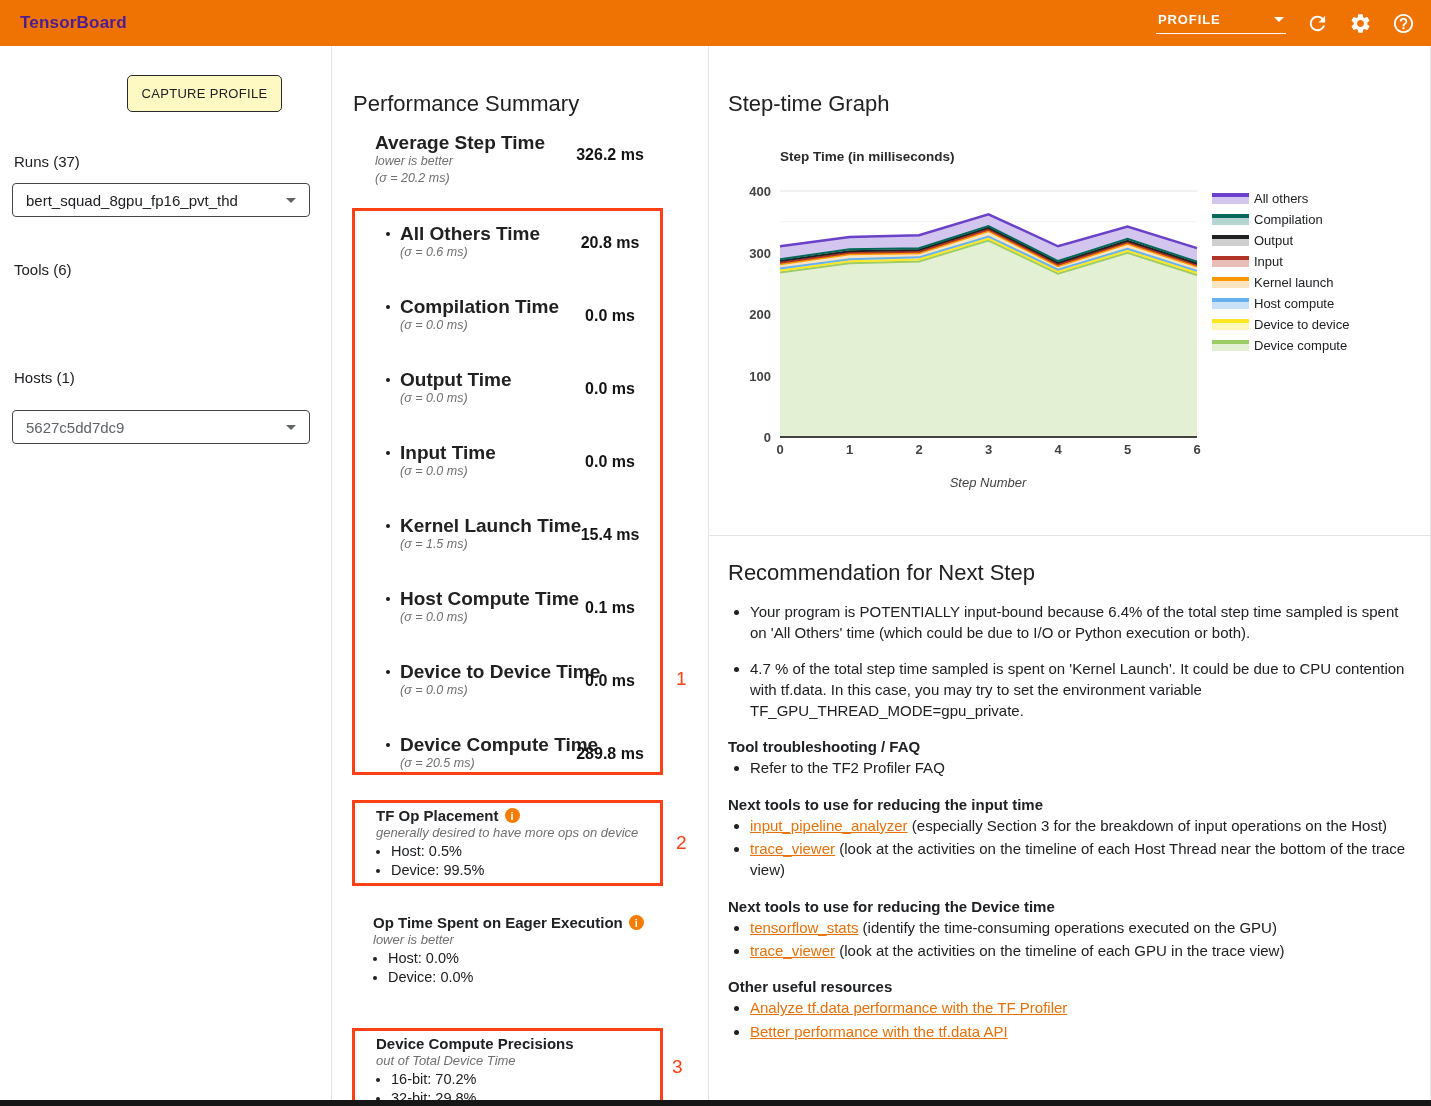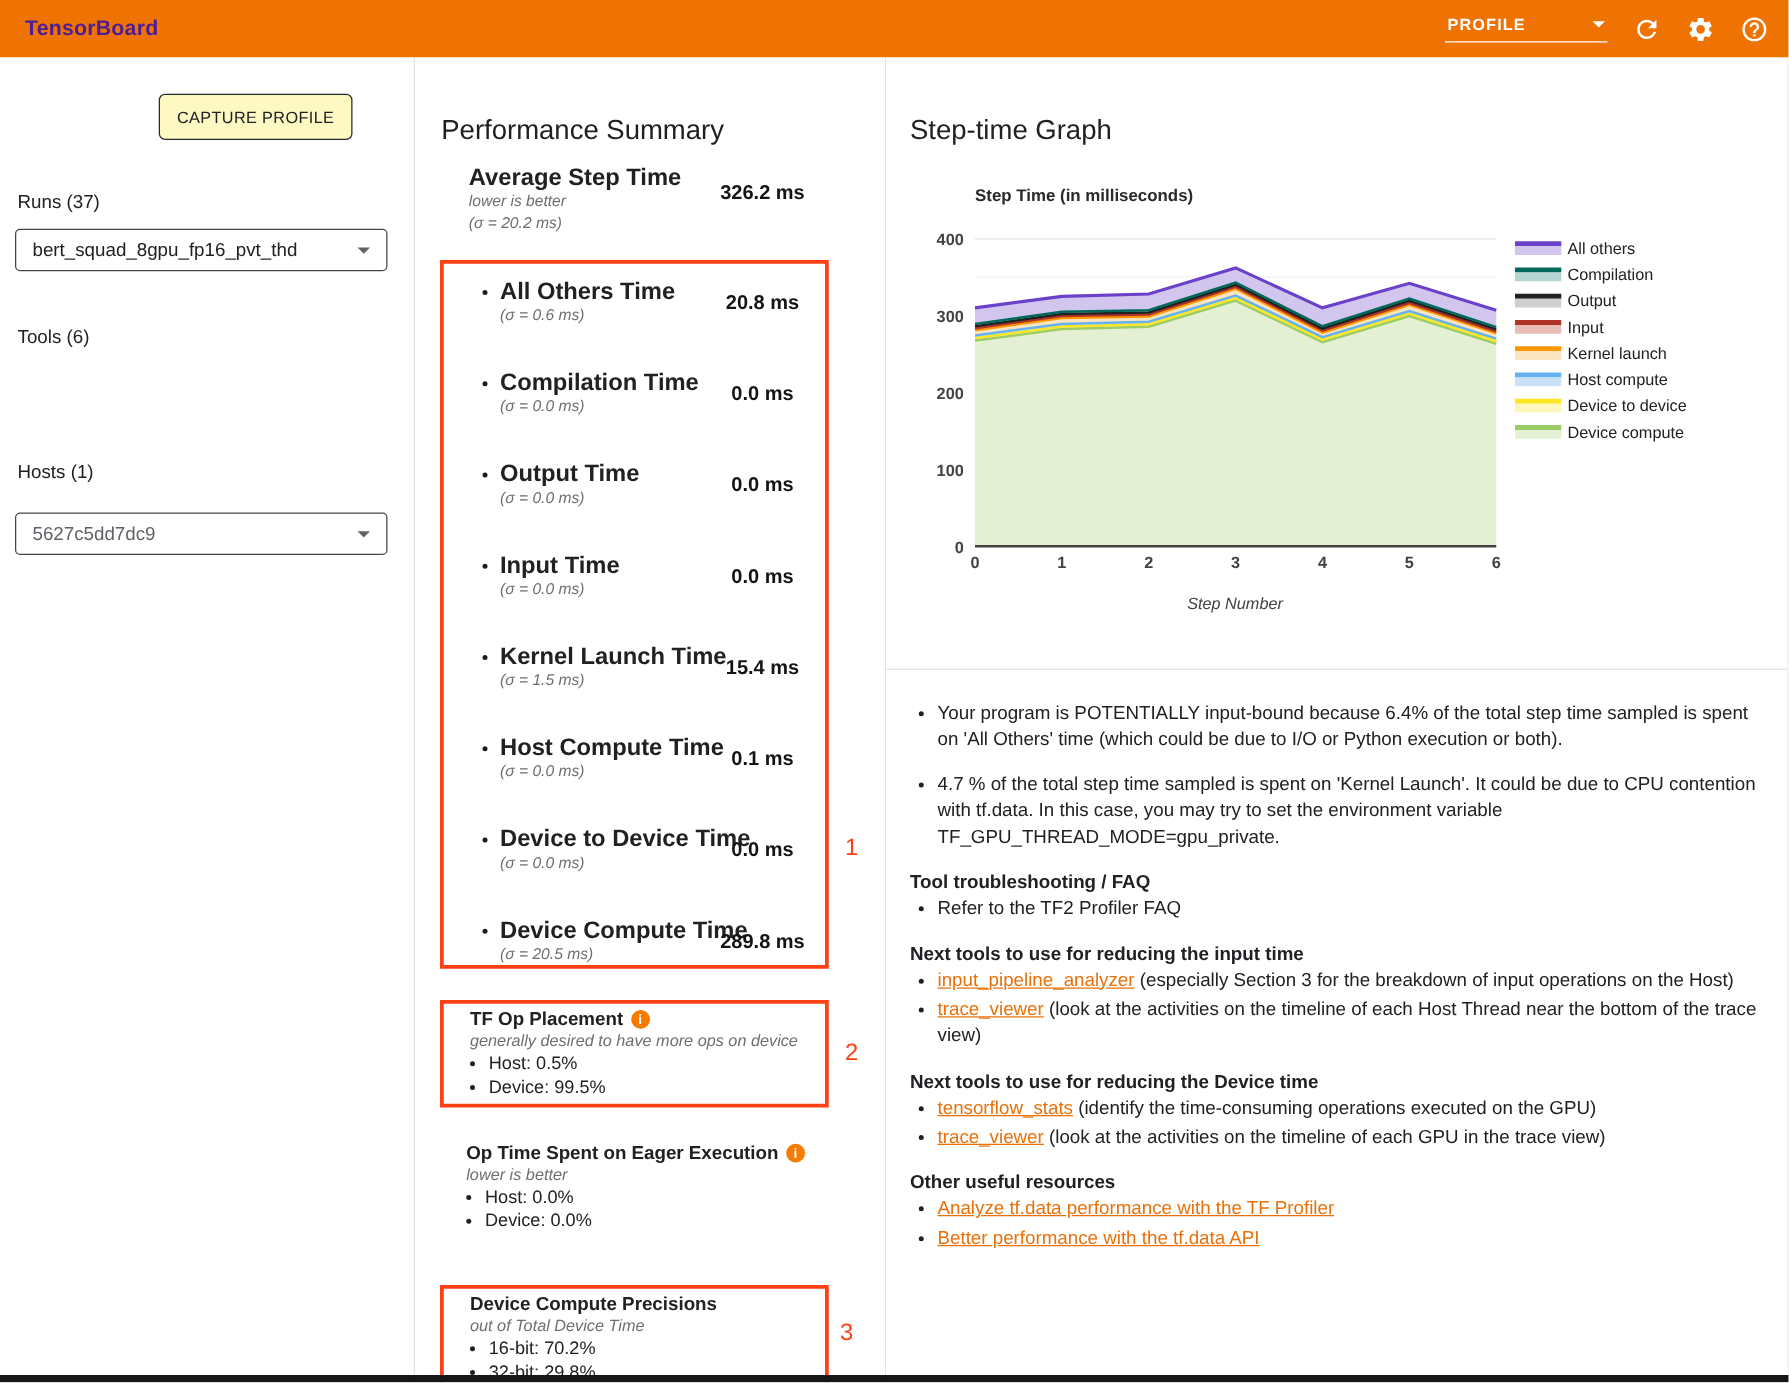--- a/index.html
+++ b/index.html
@@ -357,20 +357,21 @@
             <span class="lg-line" style="background:#9ccc65"></span>
             <span class="lg-fill" style="background:#e3f0d4"></span>
           </span>
           <span class="lg-label">Device compute</span>
         </div>
       </div>
 
     <div class="hdiv"></div>
 
     <div class="rec">
+      <h2 class="rec-title">Recommendation for Next Step</h2>
       <ul class="rec-list">
         <li>Your program is POTENTIALLY input-bound because 6.4% of the total step time sampled is spent on 'All Others' time (which could be due to I/O or Python execution or both).</li>
         <li>4.7 % of the total step time sampled is spent on 'Kernel Launch'. It could be due to CPU contention with tf.data. In this case, you may try to set the environment variable TF_GPU_THREAD_MODE=gpu_private.</li>
       </ul>
       <div id="rec-sections">
           <div class="sec-h">Tool troubleshooting / FAQ</div>
           <ul class="rec-list tight">
             <li><span>Refer to the TF2 Profiler FAQ</span></li>
           </ul>
           <div class="sec-h">Next tools to use for reducing the input time</div>

